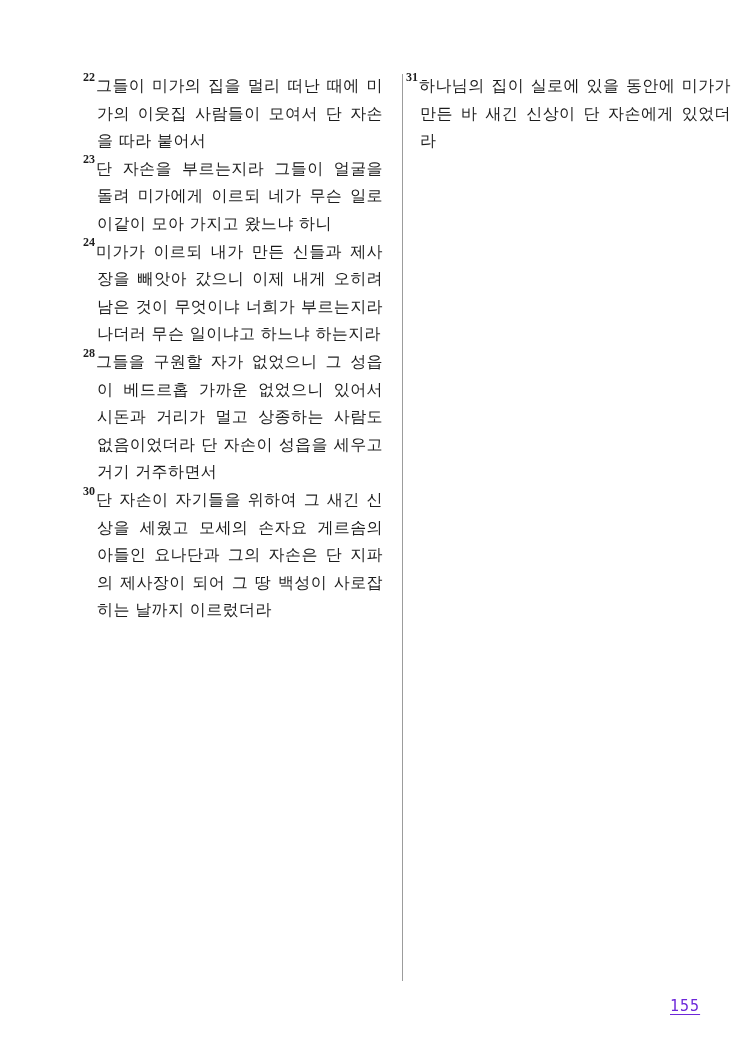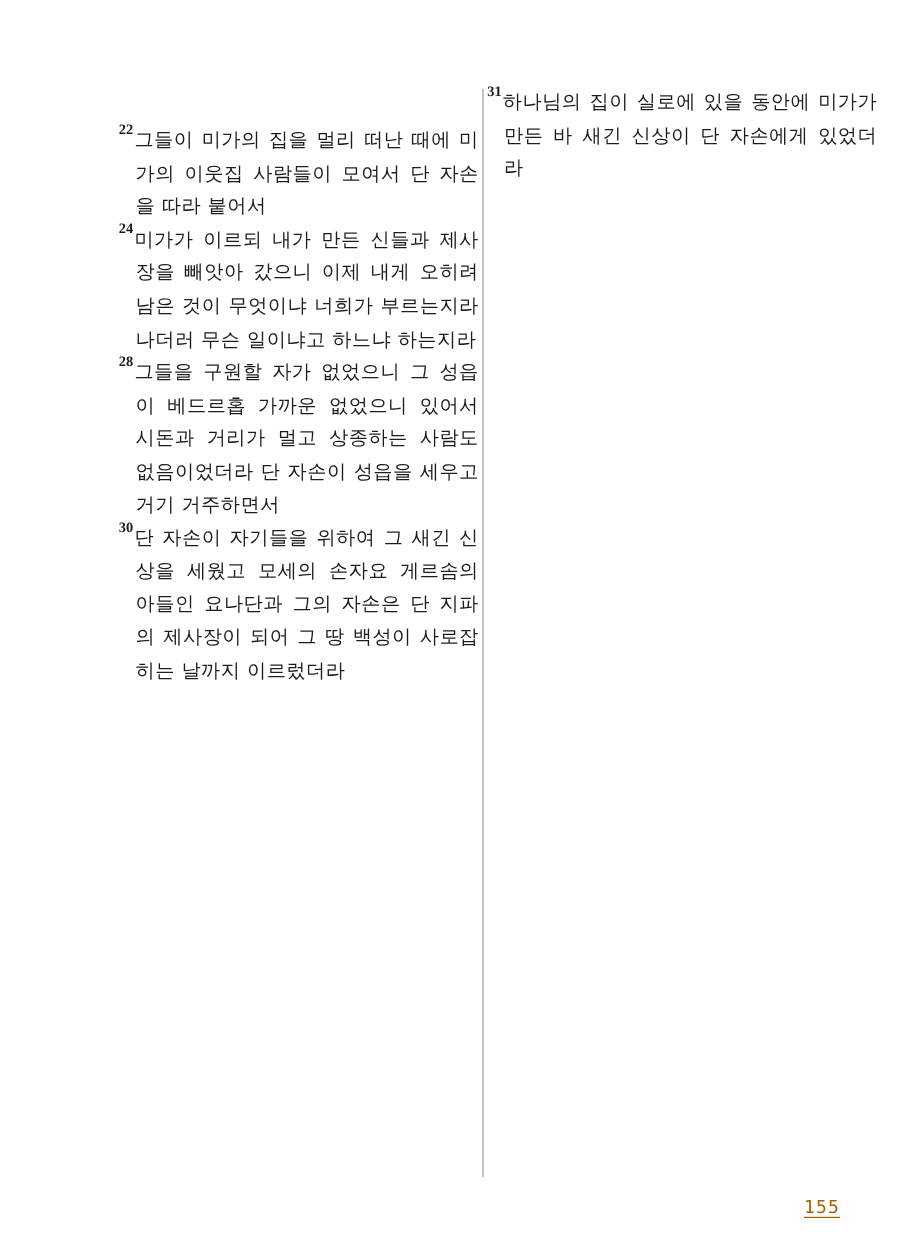--- a/index.html
+++ b/index.html
@@ -14,23 +14,22 @@
     background: #ffffff;
     font-family: "Liberation Serif", serif;
     color: #1c1c1c;
     overflow: hidden;
   }
   .column {
     position: absolute;
     top: 72px;
   }
   .column-left {
-    left: 99px;
+    left: 83px;
     width: 300px;
-    margin-top: 32px;
   }
   .column-right {
     left: 406px;
     width: 325px;
   }
   .verse {
     margin: 0;
     font-size: 16px;
     line-height: 27.6px;
     letter-spacing: 0.4px;
@@ -59,34 +58,35 @@
     height: 907px;
     background: #9c9c9c;
   }
   .page-number {
     position: absolute;
     left: 670px;
     top: 997px;
     font-family: "DejaVu Sans Mono", monospace;
     font-size: 15px;
     letter-spacing: 1px;
-    color: #a16207;
+    color: #6d28d9;
     text-decoration: underline;
     text-underline-offset: 3px;
   }
 </style>
 </head>
 <body>
 
 <div class="page">
 
   <div class="column column-left">
 
       <p class="verse"><sup class="verse-num">22</sup><span class="verse-text">그들이 미가의 집을 멀리 떠난 때에 미가의 이웃집 사람들이 모여서 단 자손을 따라 붙어서</span></p>
 
+      <p class="verse"><sup class="verse-num">23</sup><span class="verse-text">단 자손을 부르는지라 그들이 얼굴을 돌려 미가에게 이르되 네가 무슨 일로 이같이 모아 가지고 왔느냐 하니</span></p>
 
       <p class="verse"><sup class="verse-num">24</sup><span class="verse-text">미가가 이르되 내가 만든 신들과 제사장을 빼앗아 갔으니 이제 내게 오히려 남은 것이 무엇이냐 너희가 부르는지라 나더러 무슨 일이냐고 하느냐 하는지라</span></p>
 
 
 
 
       <p class="verse"><sup class="verse-num">28</sup><span class="verse-text">그들을 구원할 자가 없었으니 그 성읍이 베드르홉 가까운 없었으니 있어서 시돈과 거리가 멀고 상종하는 사람도 없음이었더라 단 자손이 성읍을 세우고 거기 거주하면서</span></p>
 
 
       <p class="verse"><sup class="verse-num">30</sup><span class="verse-text">단 자손이 자기들을 위하여 그 새긴 신상을 세웠고 모세의 손자요 게르솜의 아들인 요나단과 그의 자손은 단 지파의 제사장이 되어 그 땅 백성이 사로잡히는 날까지 이르렀더라</span></p>

